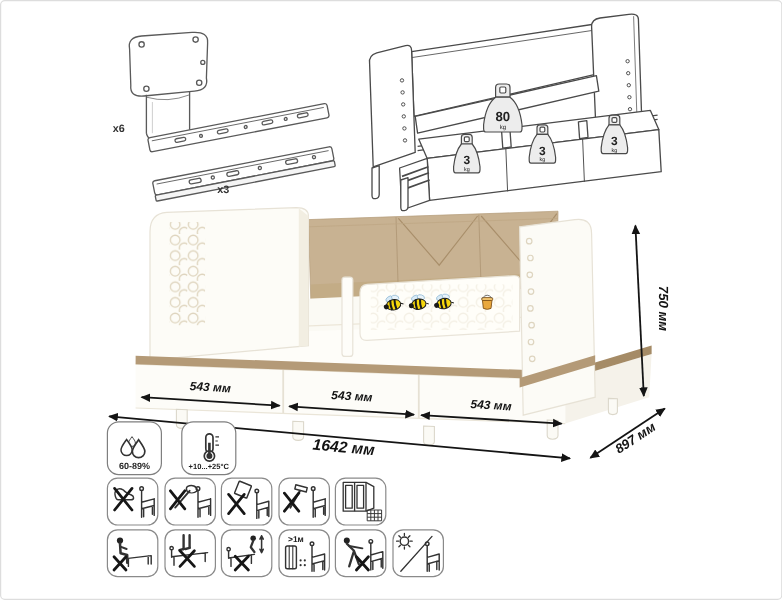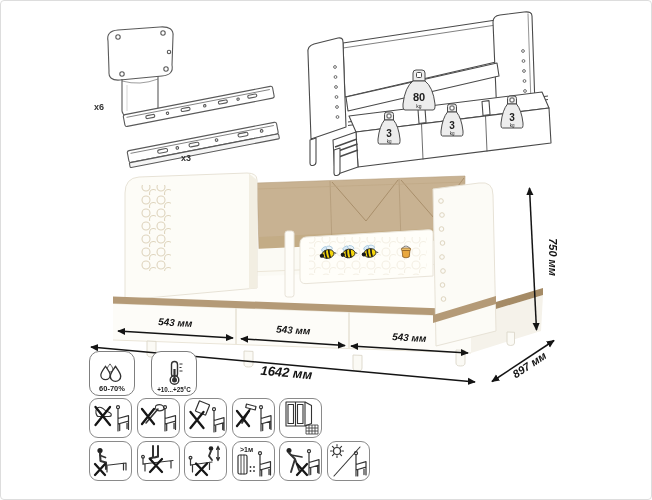--- a/index.html
+++ b/index.html
@@ -250,21 +250,21 @@
 
   <div class="abs climate-row">
     <div class="climate-box">
       <svg width="30" height="24" viewBox="0 0 30 24">
         <g fill="#fff" stroke="#333" stroke-width="1.4">
           <path transform="translate(13,8) scale(0.55)" d="M0,-7.5 C2.8,-3.5 5.2,-0.5 5.2,2.2 A5.2,5.2 0 1 1 -5.2,2.2 C-5.2,-0.5 -2.8,-3.5 0,-7.5 Z"></path>
           <path transform="translate(8.5,13) scale(0.9)" d="M0,-7.5 C2.8,-3.5 5.2,-0.5 5.2,2.2 A5.2,5.2 0 1 1 -5.2,2.2 C-5.2,-0.5 -2.8,-3.5 0,-7.5 Z"></path>
           <path transform="translate(18.5,14)" d="M0,-7.5 C2.8,-3.5 5.2,-0.5 5.2,2.2 A5.2,5.2 0 1 1 -5.2,2.2 C-5.2,-0.5 -2.8,-3.5 0,-7.5 Z"></path>
         </g>
       </svg>
-      <span class="climate-label">60-70%</span>
+      <span class="climate-label">60-89%</span>
     </div>
     <div class="climate-box">
       <svg width="26" height="26" viewBox="0 0 26 26">
         <rect x="10.5" y="1.5" width="6" height="15.5" rx="3" fill="#fff" stroke="#333" stroke-width="1.4"></rect>
         <circle cx="13.5" cy="20" r="4.3" fill="#fff" stroke="#333" stroke-width="1.4"></circle>
         <circle cx="13.5" cy="20" r="2.5" fill="#333"></circle>
         <line x1="13.5" y1="9" x2="13.5" y2="18.5" stroke="#333" stroke-width="2.2"></line>
         <path d="M18.5,4 h3 M18.5,7.5 h2 M18.5,11 h3" stroke="#333" stroke-width="1" fill="none"></path>
       </svg>
       <span class="climate-label" style="font-size:6.3px;">+10...+25°C</span>

